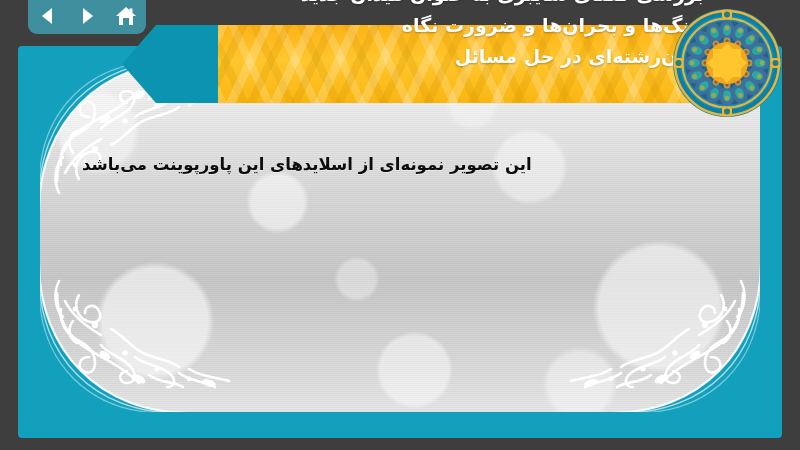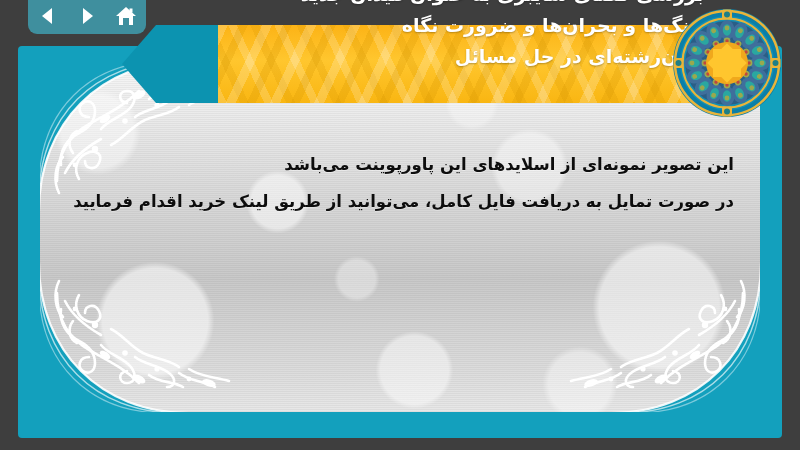--- a/index.html
+++ b/index.html
@@ -81,21 +81,21 @@
       linear-gradient(180deg, #f7f7f7 0%, #d9d9d9 38%, #c9c9c9 62%, #dcdcdc 88%, #e8e8e8 100%);
     overflow: hidden;
   }
 
   
   #body-text {
     position: absolute;
     left: 12px;
     right: 26px;
     top: 84px;
-    text-align: right;
+    text-align: left;
     direction: rtl;
     z-index: 6;
     padding-left: 30px;
   }
   .bodyline {
     color: #0d0d0d;
     font-size: 16.5px;
     line-height: 37px;
     font-weight: 600;
     white-space: nowrap;
@@ -299,21 +299,20 @@
               <ellipse cx="100" cy="116" rx="7" ry="3.6" transform="rotate(28 100 116)"></ellipse>
               <ellipse cx="66" cy="92" rx="6" ry="3.2" transform="rotate(34 66 92)"></ellipse>
               <ellipse cx="170" cy="120" rx="7" ry="3.4" transform="rotate(18 170 120)"></ellipse>
             </g>
           </g>
         </svg>
       </div>
 
       <div id="body-text">
         <div class="bodyline">این تصویر نمونه‌ای از اسلایدهای این پاورپوینت می‌باشد</div>
-        <div class="bodyline">در صورت تمایل به دریافت فایل کامل، می‌توانید از طریق لینک خرید اقدام فرمایید</div>
       </div>
 
     </div>
   </div>
 
   <div id="banner-wrap">
     <div id="banner-tail"></div>
     <div id="banner-gold"></div>
   </div>
 

